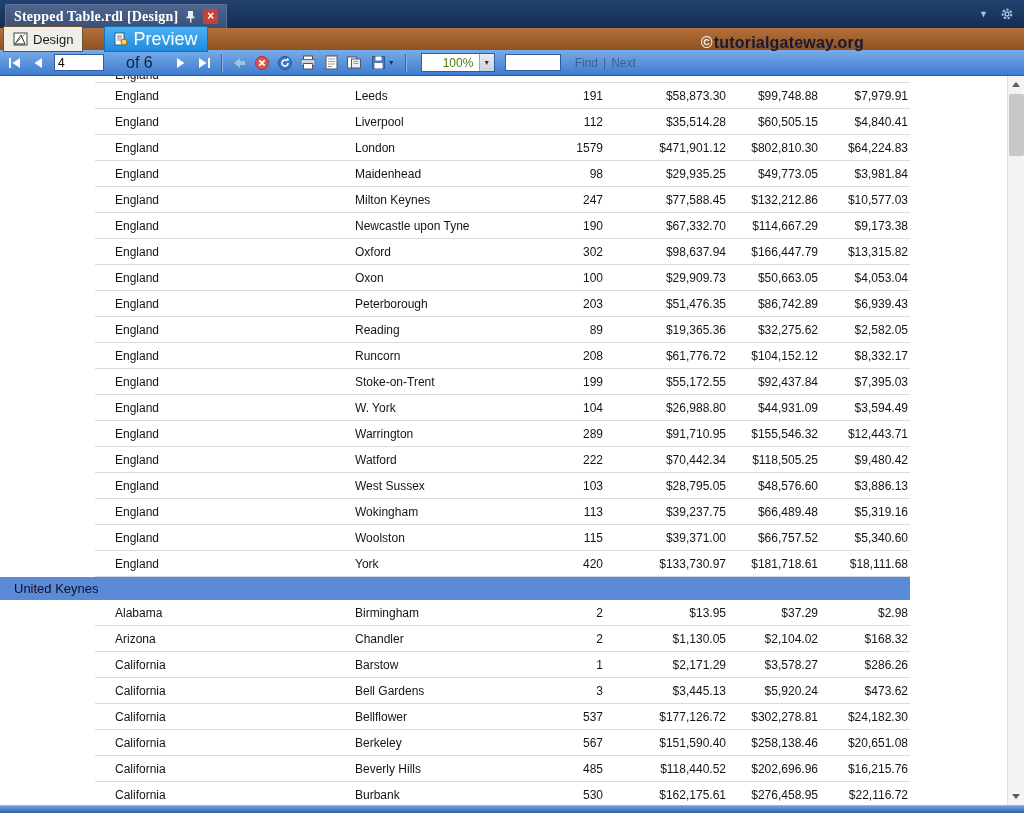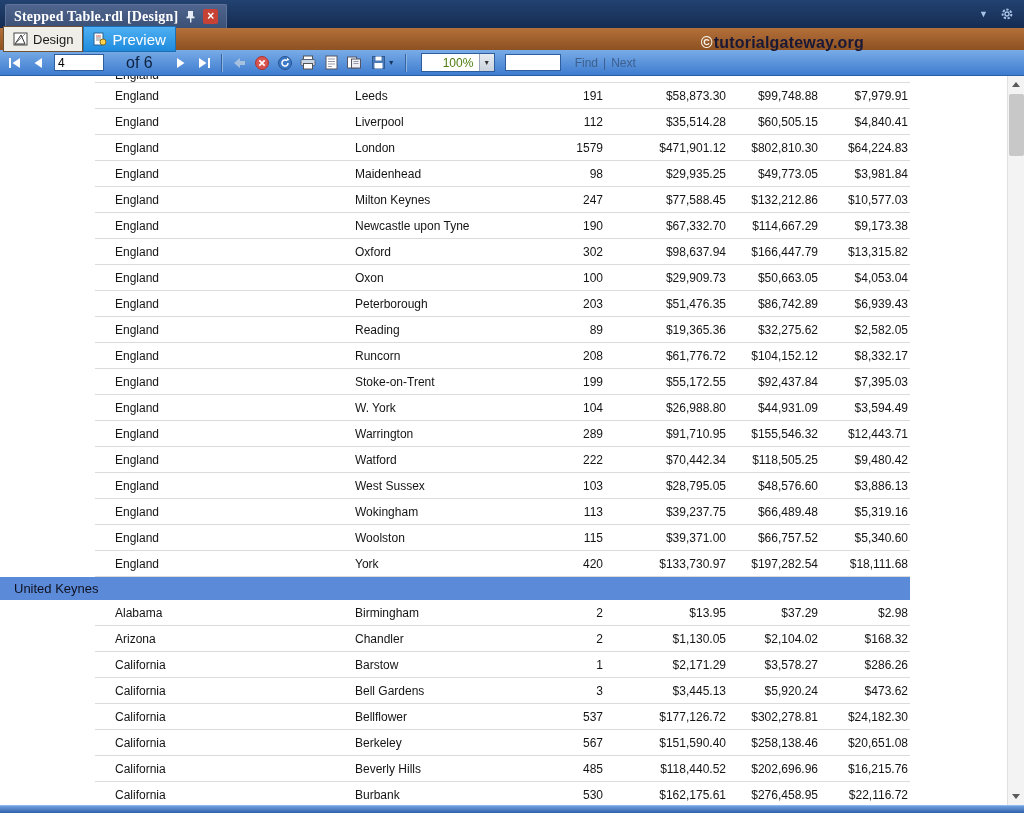--- a/index.html
+++ b/index.html
@@ -17,21 +17,21 @@
   .close-x { width:15px; height:15px; background:#C74134; color:#fff; font-size:12px; line-height:14px;
              text-align:center; border-radius:2px; font-weight:bold; }
   .tabbar-right { margin-left:auto; display:flex; align-items:center; gap:12px; padding:0 10px; height:28px; }
   .chev { color:#A9C3E6; font-size:9px; }
 
   
   .modebar { height:22px; background:linear-gradient(#B4703A,#8E5122); display:flex; align-items:center; position:relative; }
   .design-tab { height:26px; margin-left:3px; display:flex; align-items:center; gap:5px; padding:0 9px;
                 background:#EFEEE9; border:1px solid #6E5130; color:#1A1A1A; font-size:13px; }
   .preview-tab { height:26px; display:flex; align-items:center; gap:5px; padding:0 9px;
-                 background:linear-gradient(#4FB0F2,#1E8BDE); border:1px solid #1B6FB4; color:#fff; font-size:15px; }
+                 background:linear-gradient(#4FB0F2,#1E8BDE); border:1px solid #1B6FB4; color:#fff; font-size:18px;margin-left:21px; }
   .brand { position:absolute; right:160px; top:0; height:30px; display:flex; align-items:center;
            font-size:16px; font-weight:bold; color:#191936; letter-spacing:.2px; }
   .brand-c { color:#F7F3EA; margin-right:1px; }
 
   
   .toolbar { height:26px; background:linear-gradient(#79ACE6,#3E7CD0); border-bottom:1px solid #2B5DA6;
              display:flex; align-items:center; gap:2px; padding:0 4px; }
   .tbtn { width:21px; height:20px; display:flex; align-items:center; justify-content:center; }
   .page-input { width:50px; height:17px; border:1px solid #2F5E9E; font-size:12px; padding:0 3px; margin:0 4px;
                 font-family:"Liberation Sans",sans-serif; }
@@ -366,21 +366,21 @@
           <div class="cell c2">115</div>
           <div class="cell c3">$39,371.00</div>
           <div class="cell c4">$66,757.52</div>
           <div class="cell c5">$5,340.60</div>
         </div>
         <div class="trow">
           <div class="cell c0">England</div>
           <div class="cell c1">York</div>
           <div class="cell c2">420</div>
           <div class="cell c3">$133,730.97</div>
-          <div class="cell c4">$197,282.54</div>
+          <div class="cell c4">$181,718.61</div>
           <div class="cell c5">$18,111.68</div>
         </div>
         <div class="group-header">United Keynes</div>
         <div class="trow">
           <div class="cell c0">Alabama</div>
           <div class="cell c1">Birmingham</div>
           <div class="cell c2">2</div>
           <div class="cell c3">$13.95</div>
           <div class="cell c4">$37.29</div>
           <div class="cell c5">$2.98</div>

